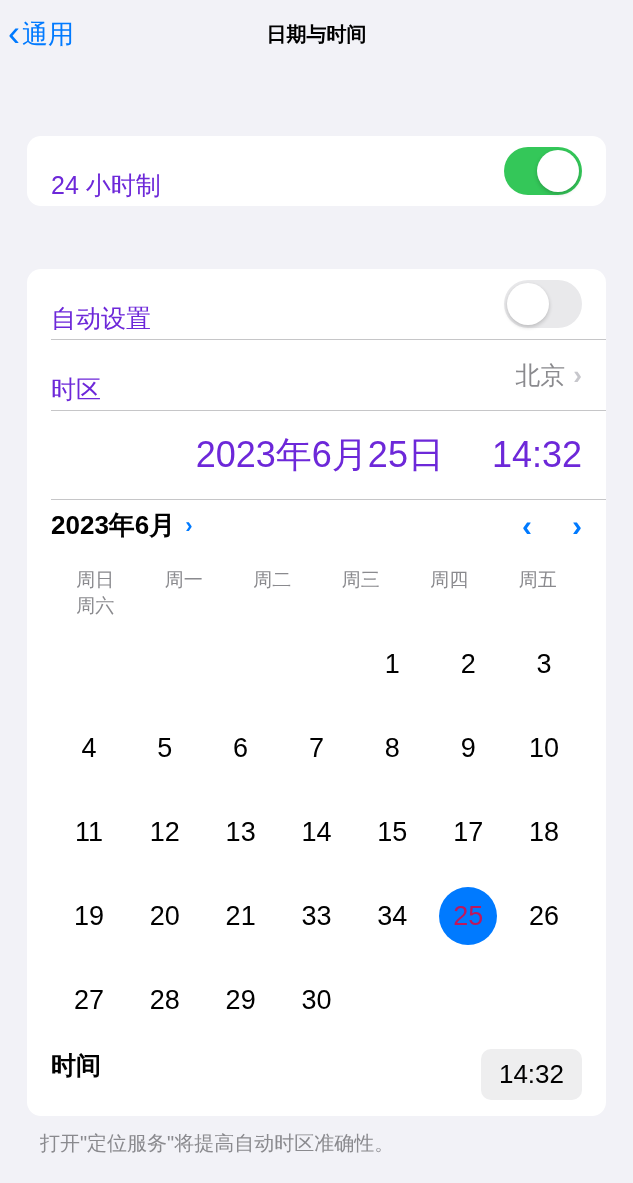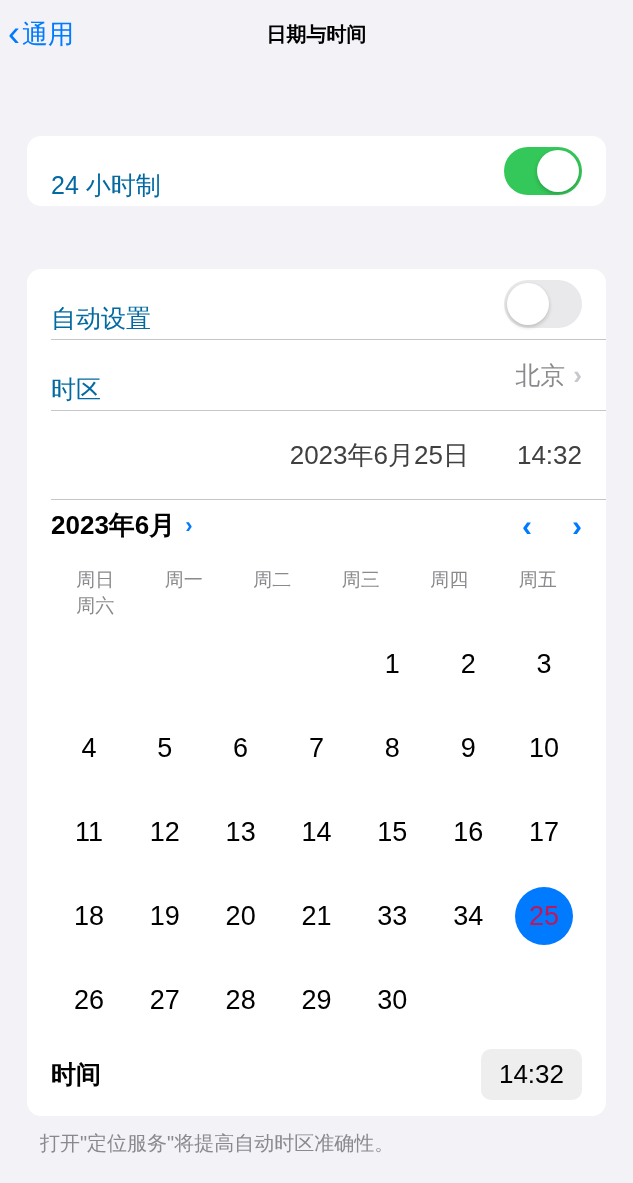--- a/index.html
+++ b/index.html
@@ -56,21 +56,21 @@
     }
     .row {
       display: flex;
       align-items: center;
       justify-content: space-between;
       padding: 0 24px;
       min-height: 70px;
     }
     .row-label {
       font-size: 25px;
-      color: #0369a1;
+      color: #6d28d9;
       margin-top: 29px;
     }
     .divider {
       height: 1px;
       background: #c6c6c8;
       margin-left: 24px;
     }
     .toggle {
       width: 78px;
       height: 48px;
@@ -112,22 +112,22 @@
     }
     .date-time-row {
       display: flex;
       align-items: center;
       justify-content: flex-end;
       padding: 0 24px;
       min-height: 88px;
       gap: 48px;
     }
     .date-value, .time-value {
-      color: #404040;
-      font-size: 26px;
+      color: #6d28d9;
+      font-size: 36px;
     }
     .calendar-container {
       padding: 8px 24px 16px 24px;
     }
     .calendar-header {
       display: flex;
       align-items: center;
       justify-content: space-between;
       margin-bottom: 24px;
     }
@@ -194,21 +194,21 @@
       z-index: 0;
     }
     .day.selected span {
       position: relative;
       z-index: 1;
       color: #be185d;
       font-weight: 500;
     }
     .time-row {
       display: flex;
-      align-items: center;
+      align-items: flex-start;
       justify-content: space-between;
       margin-top: 20px;
       gap: 20px;
     }
     .time-label {
       font-size: 25px;
       font-weight: 600;
       color: #000;
     }
     .time-badge {
@@ -330,23 +330,20 @@
         <div class="day">
           <span>13</span>
         </div>
         <div class="day">
           <span>14</span>
         </div>
         <div class="day">
           <span>15</span>
         </div>
         <div class="day">
-          <span>16</span>
-        </div>
-        <div class="day">
           <span>17</span>
         </div>
         <div class="day">
           <span>18</span>
         </div>
         <div class="day">
           <span>19</span>
         </div>
         <div class="day">
           <span>20</span>

